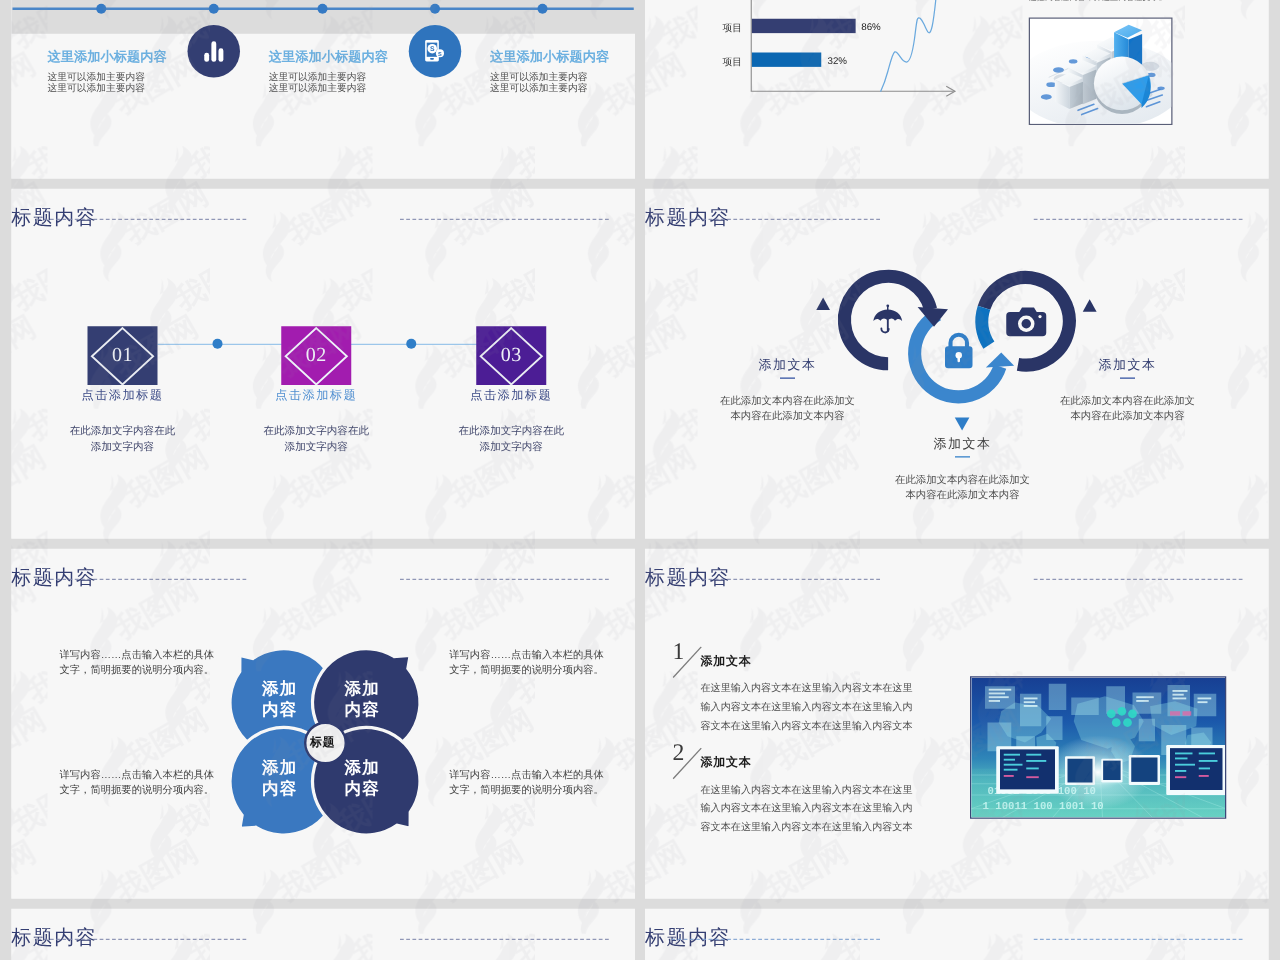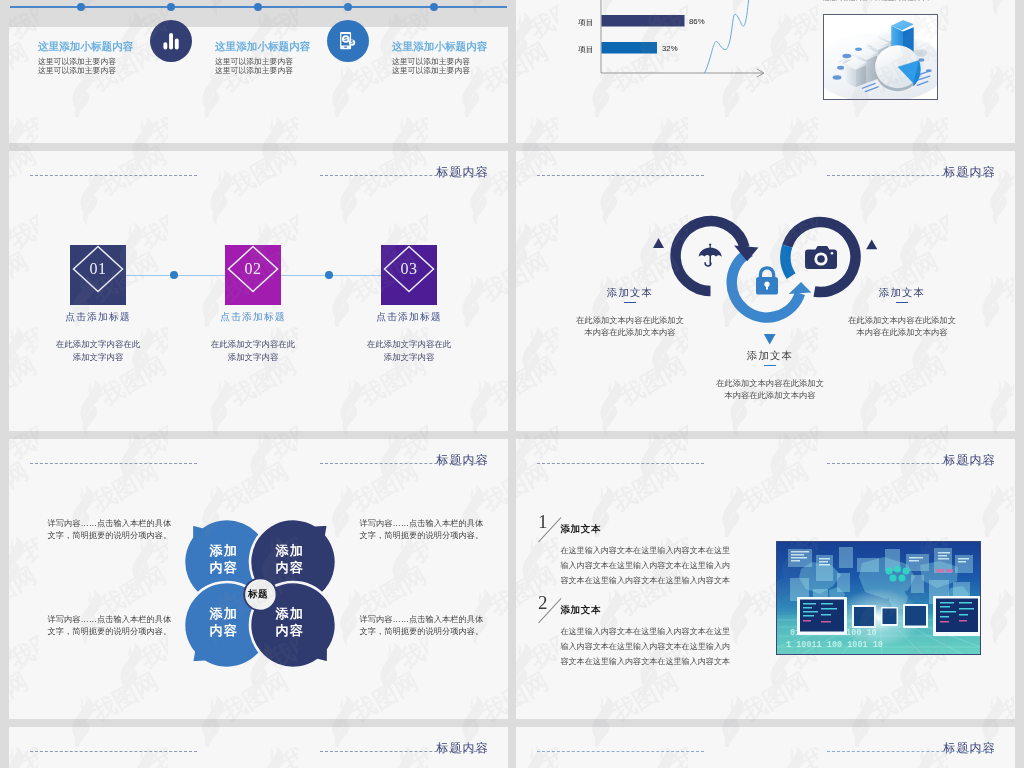--- a/index.html
+++ b/index.html
@@ -6,22 +6,22 @@
 body{width:1024px;height:768px;overflow:hidden;background:#dcdcdc;
      font-family:"Liberation Sans",sans-serif;}
 .page{position:absolute;left:0;top:-137px;width:1024px;}
 .row{display:flex;gap:8px;padding:0 9px 8px 9px;}
 .slide{position:relative;width:499px;height:280px;background:#f7f7f7;overflow:hidden;}
 
 
 .wmlayer{position:absolute;left:0;top:0;width:1024px;height:1160px;pointer-events:none;z-index:60;}
 
 
-.stitle{position:absolute;left:0;right:0;top:13px;text-align:right;
-        font-size:12px;color:#343e72;letter-spacing:1.2px;font-weight:400;padding-right:19px;}
+.stitle{position:absolute;left:0;right:0;top:13px;text-align:left;
+        font-size:16px;color:#343e72;letter-spacing:1.2px;font-weight:400;padding-right:19px;}
 .tdash{position:absolute;top:24px;height:0;border-top:1px dashed #7f87ab;opacity:.85;}
 .tdash.l{left:21px;width:167px;}
 .tdash.r{right:21px;width:167px;}
 .tdash.b{border-top-color:#7b9fd0;}
 
 
 .s1band{position:absolute;left:0;top:137px;width:100%;height:27px;background:#dcdcdc;}
 .s1line{position:absolute;left:1px;top:143.2px;width:497px;height:1.7px;background:#4a86c8;}
 .s1dot{position:absolute;top:140px;width:8.4px;height:8.4px;border-radius:50%;background:#357ac4;}
 .s1circ{position:absolute;width:42px;height:42px;border-radius:50%;
@@ -32,21 +32,21 @@
 
 .s2lab{position:absolute;left:62px;font-size:7.8px;color:#333;}
 .s2val{position:absolute;font-size:7.8px;color:#222;}
 .s2cap{position:absolute;left:307px;top:131px;font-size:6.5px;color:#777;white-space:nowrap;}
 .s2img{position:absolute;left:307px;top:151px;width:113px;height:84px;border:1px solid #5a5f78;
        background:#fff;line-height:0;}
 
 
 .s3line{position:absolute;left:117px;top:123.5px;width:264px;height:1.3px;background:#9cc6ea;}
 .s3dot{position:absolute;top:120.2px;width:7.8px;height:7.8px;border-radius:50%;background:#2f7ec8;}
-.s3box{position:absolute;top:94px;width:56px;height:60px;}
+.s3box{position:absolute;top:110px;width:56px;height:47px;}
 .s3dia{position:absolute;left:0;top:0;}
 .s3num{position:absolute;left:0;top:0;width:56px;height:48px;display:flex;align-items:center;
        justify-content:center;color:#eef1f6;font-size:16px;font-family:"Liberation Serif",serif;letter-spacing:.5px;}
 .s3col{position:absolute;top:160px;width:160px;text-align:center;}
 .s3h{font-size:9.8px;letter-spacing:1.1px;line-height:11px;}
 .s3b{margin-top:16px;font-size:8.45px;color:#40466b;line-height:12.5px;padding:0 36px;}
 
 
 .s4col{position:absolute;width:152px;text-align:center;}
 .s4col.l{left:38px;top:136px;}

